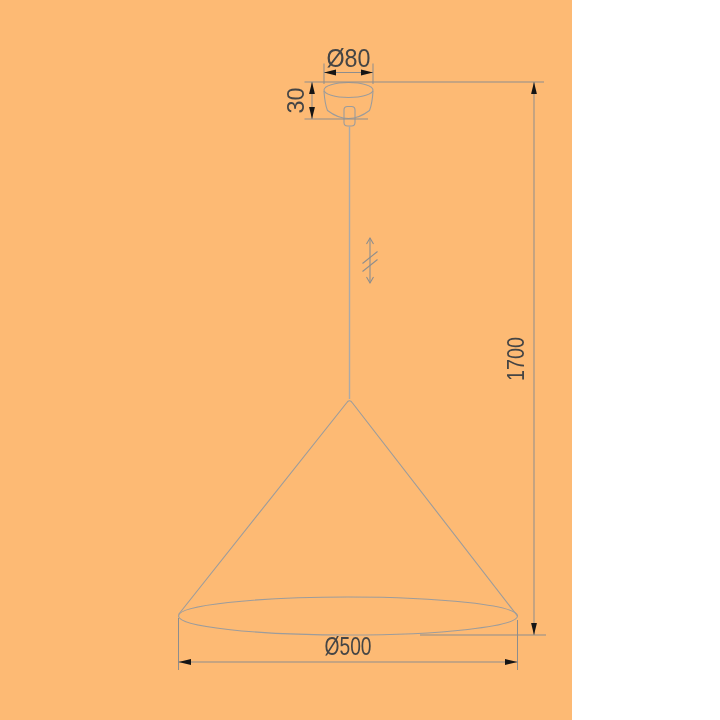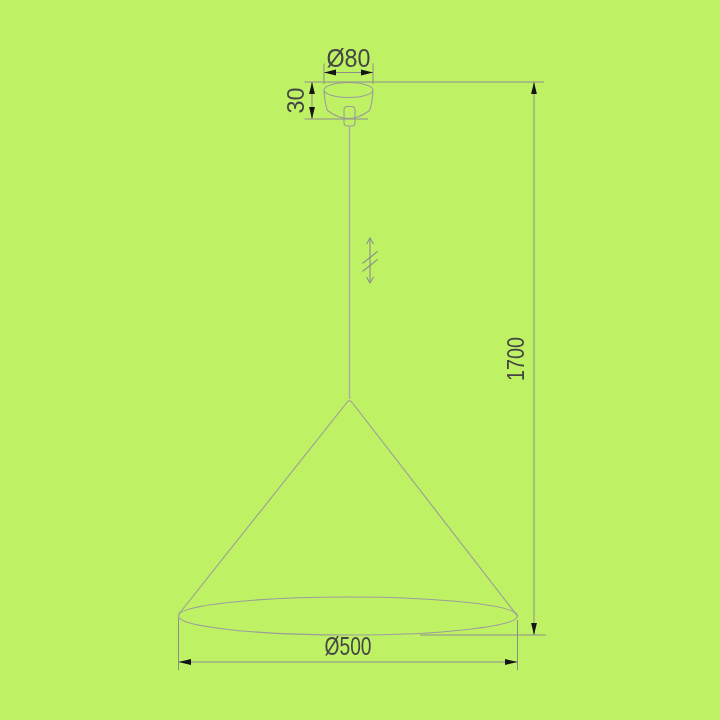--- a/index.html
+++ b/index.html
@@ -5,23 +5,23 @@
   html, body {
     margin: 0;
     padding: 0;
     background: #ffffff;
     width: 720px;
     height: 720px;
     font-family: "Liberation Sans", sans-serif;
   }
   .canvas {
     position: relative;
-    width: 720px;
+    width: 572px;
     height: 720px;
-    background: #bef264;
+    background: #fdba74;
     overflow: hidden;
   }
   svg { display: block; }
   .outline   { stroke: #9c9c9c; fill: none; stroke-width: 1.1; }
   .cableline { stroke: #aaaaaa; fill: none; stroke-width: 1.4; }
   .dimline   { stroke: #8d8d8d; fill: none; stroke-width: 1; }
   .arrow     { fill: #151515; stroke: none; }
   .breakicon { stroke: #8d8d8d; fill: none; stroke-width: 1.1; }
   .dimtext {
     fill: #454545;

